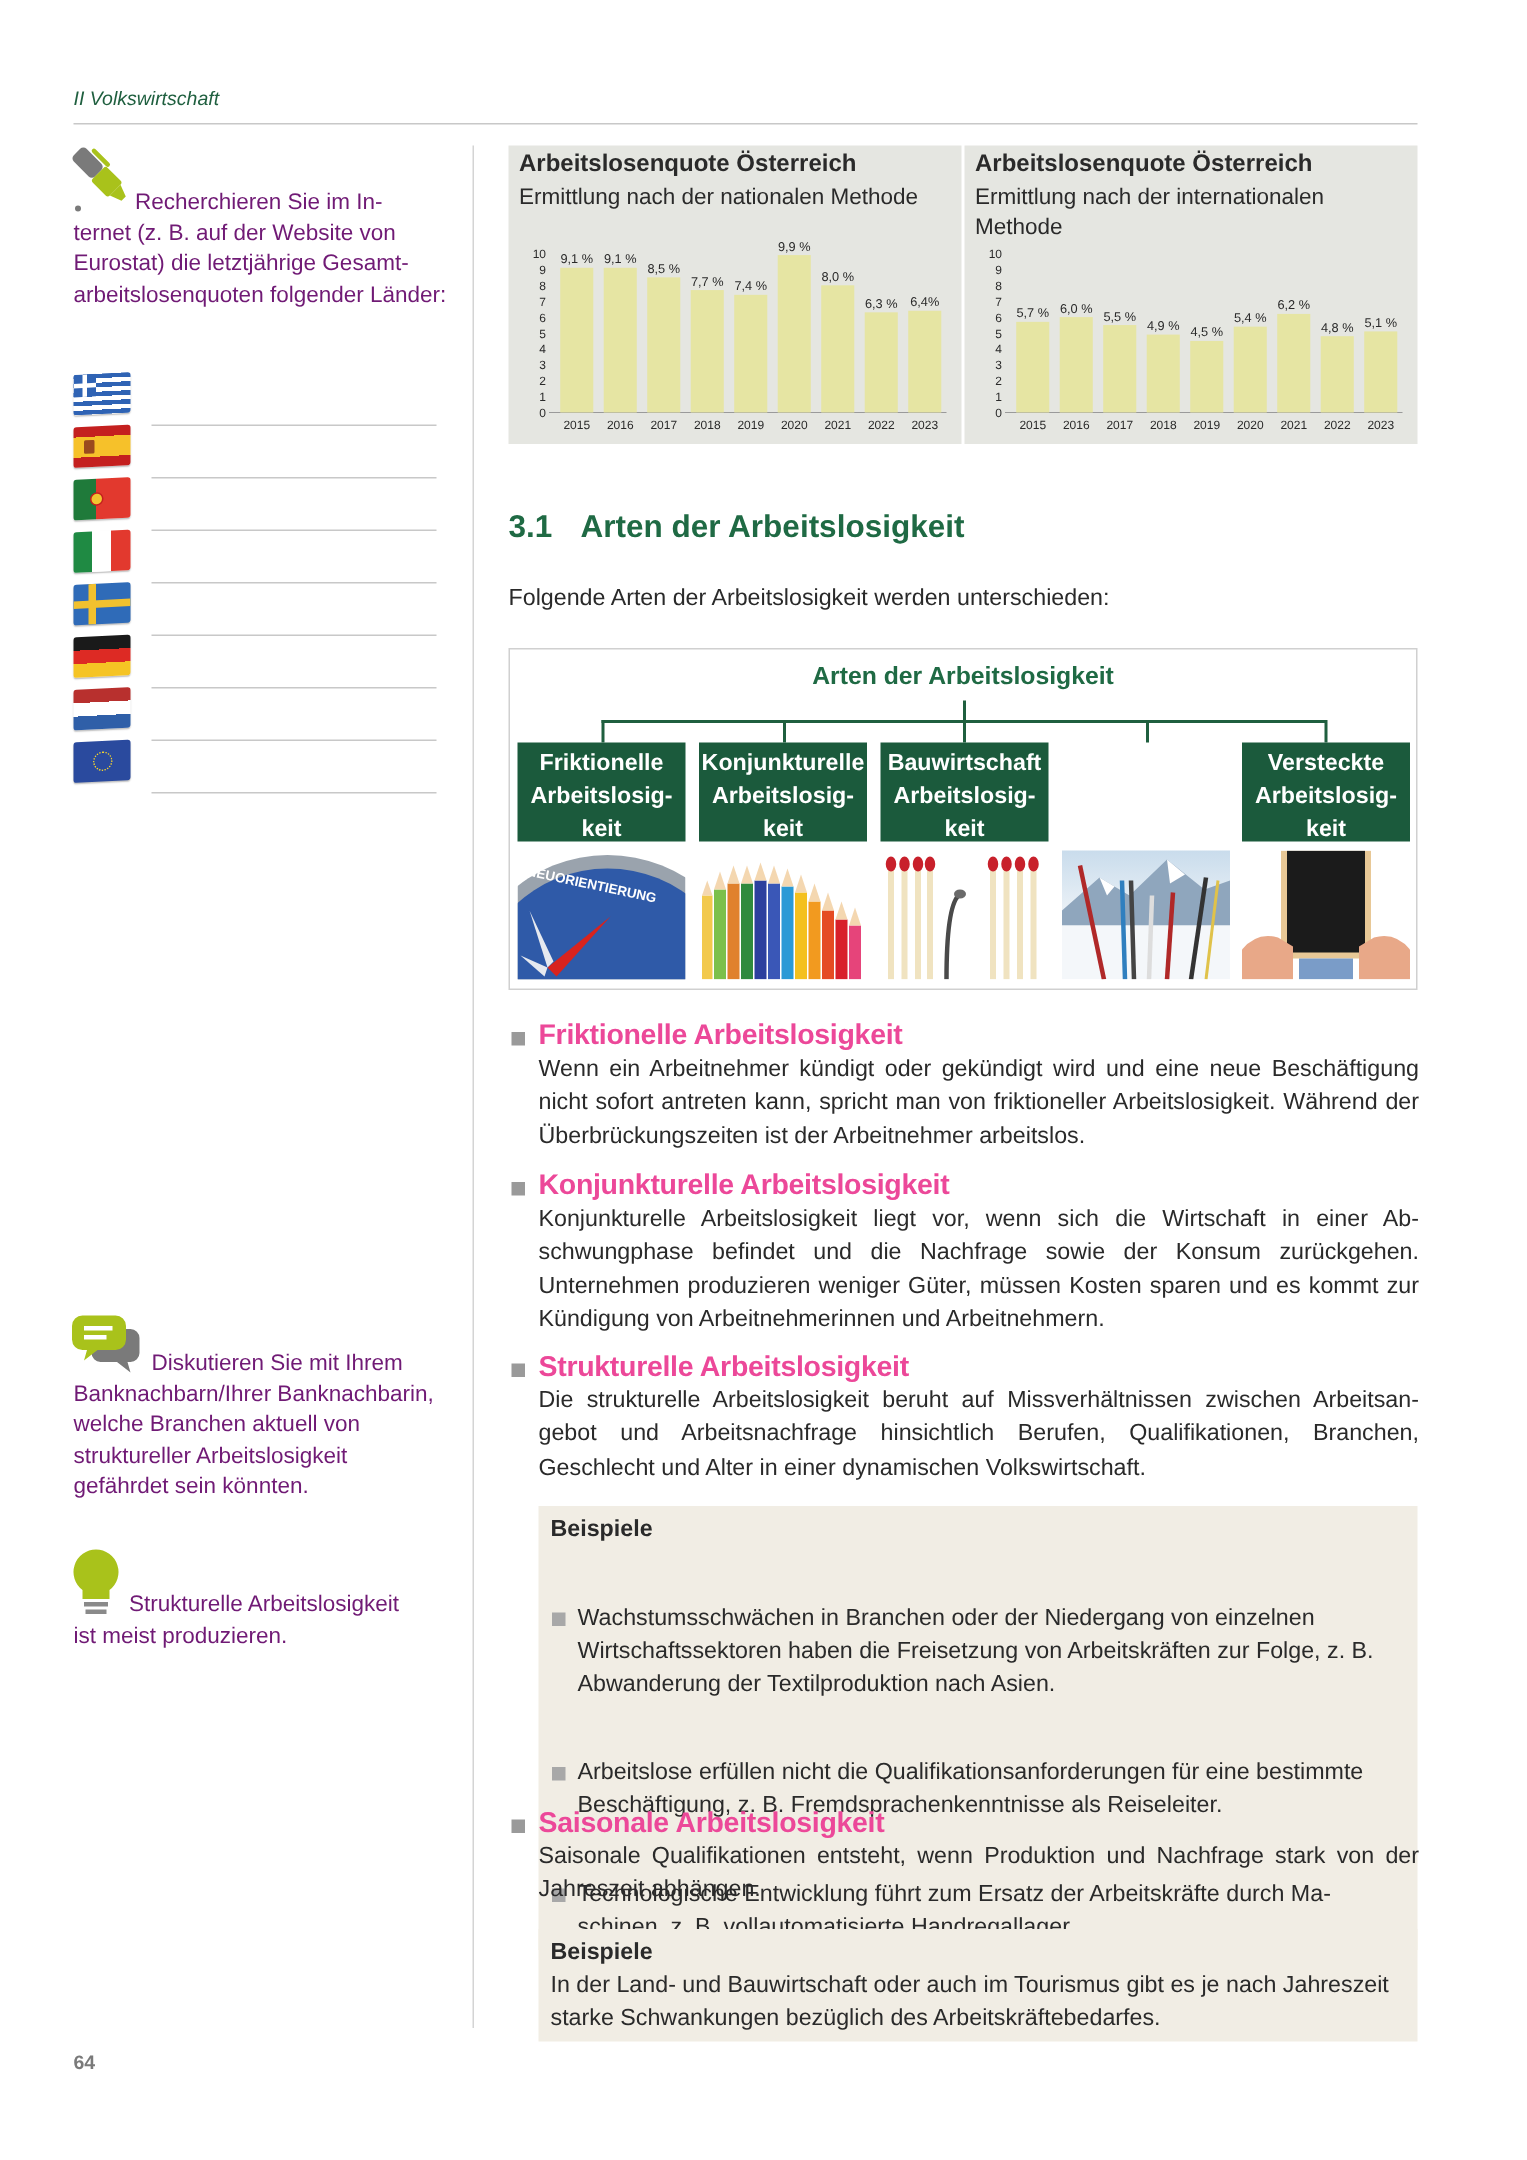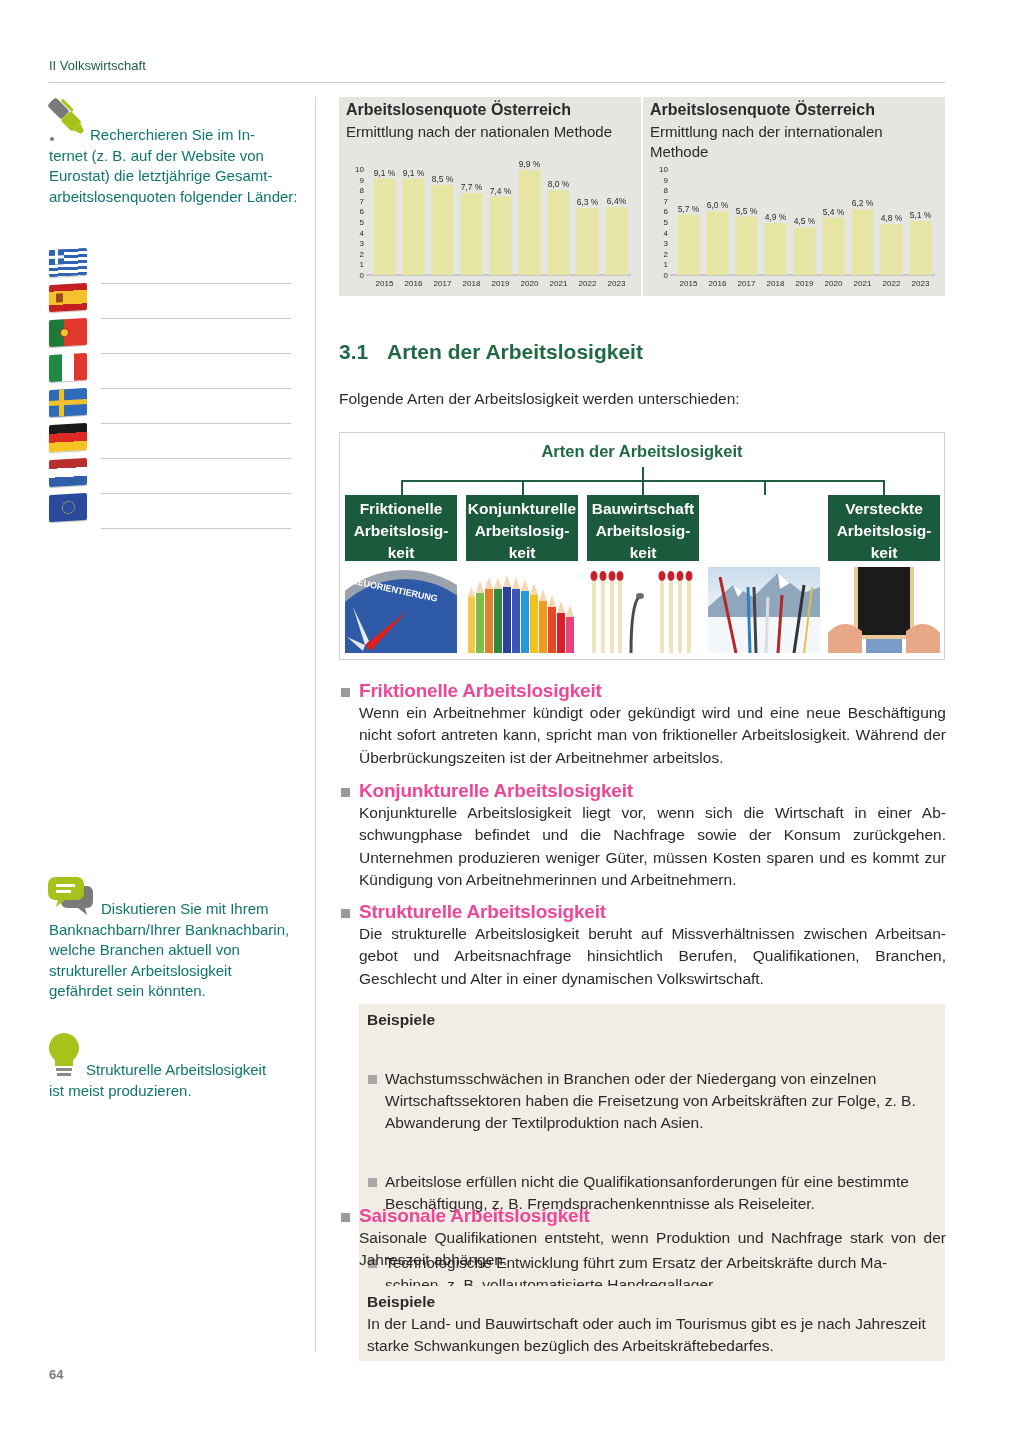--- a/index.html
+++ b/index.html
@@ -1,26 +1,26 @@
 <!DOCTYPE html>
 <html><head>
   <meta charset="utf-8">
   <style>
     * { box-sizing: border-box; margin: 0; padding: 0; }
     html, body { width: 1018px; height: 1440px; background: #ffffff; }
     body { position: relative; font-family: "Liberation Sans", sans-serif; color: #2a2a2a; overflow: hidden; }
     .abs { position: absolute; }
 
     
-    .running-head { left: 49px; top: 58px; font-size: 13px; color: #1f5f3f; }
+    .running-head { left: 49px; top: 58px; font-size: 13px; color: #1f5f3f; font-style: italic; }
     .head-rule { left: 49px; top: 82px; width: 896px; height: 1px; background: #c8c8c8; }
     .col-rule { left: 315px; top: 97px; width: 1px; height: 1255px; background: #d4d4d4; }
 
     
-    .side-text { font-size: 15px; line-height: 20.6px; color: #0f766e; }
+    .side-text { font-size: 15px; line-height: 20.6px; color: #701a75; }
     .side1 { left: 49px; top: 125px; width: 250px; }
     .side1 .indent { padding-left: 41px; }
     .pencil { left: 46px; top: 96px; width: 46px; height: 46px; }
     .flags { left: 49px; top: 247px; }
     .flag-row { position: absolute; left: 0; width: 245px; height: 35px; }
     .flag { position: absolute; left: 0; top: 2px; width: 38px; height: 27px; border-radius: 2px; overflow: hidden; transform: skewY(-3deg); box-shadow: 0 1px 1px rgba(0,0,0,0.25); }
     .flag-line { position: absolute; left: 52px; width: 190px; height: 1px; background: #c8c8c8; }
     .bubble { left: 47px; top: 876px; width: 48px; height: 40px; }
     .side2 { left: 49px; top: 899px; width: 250px; }
     .side2 .indent { padding-left: 52px; }

